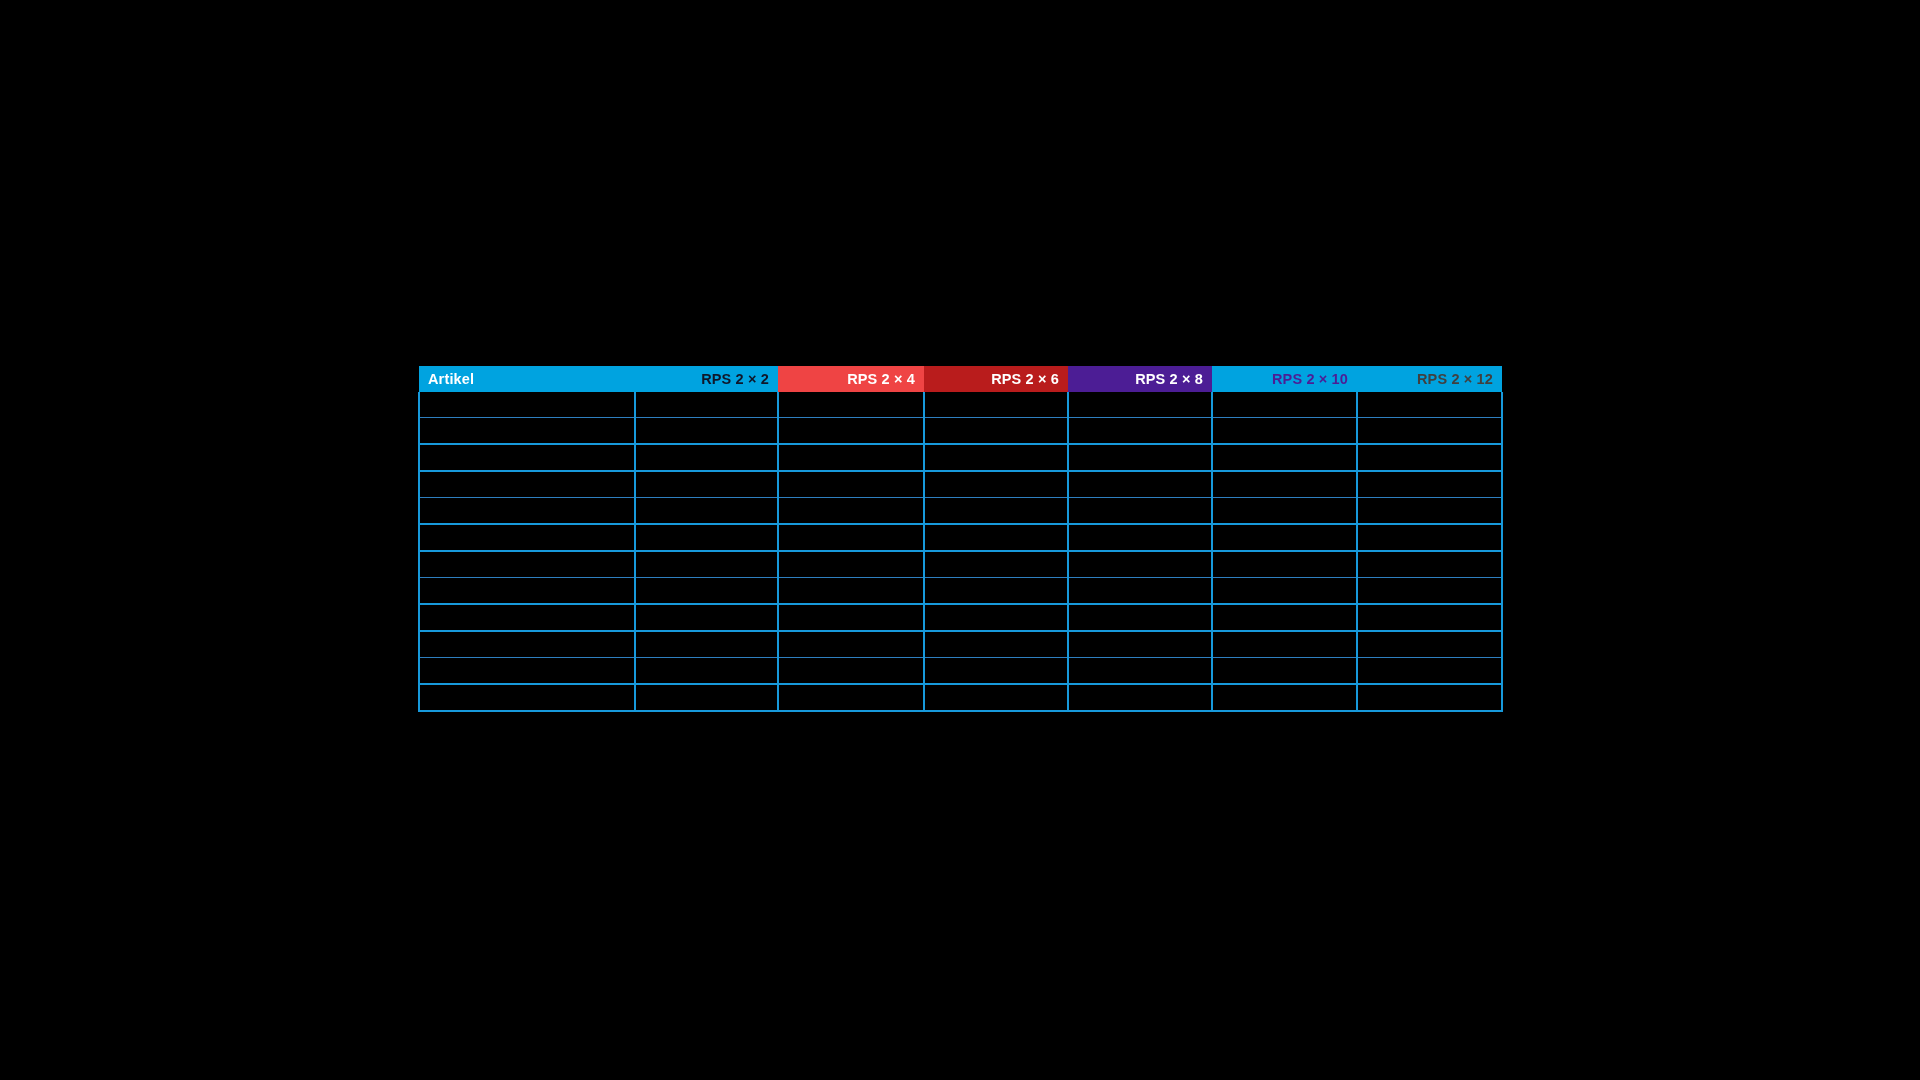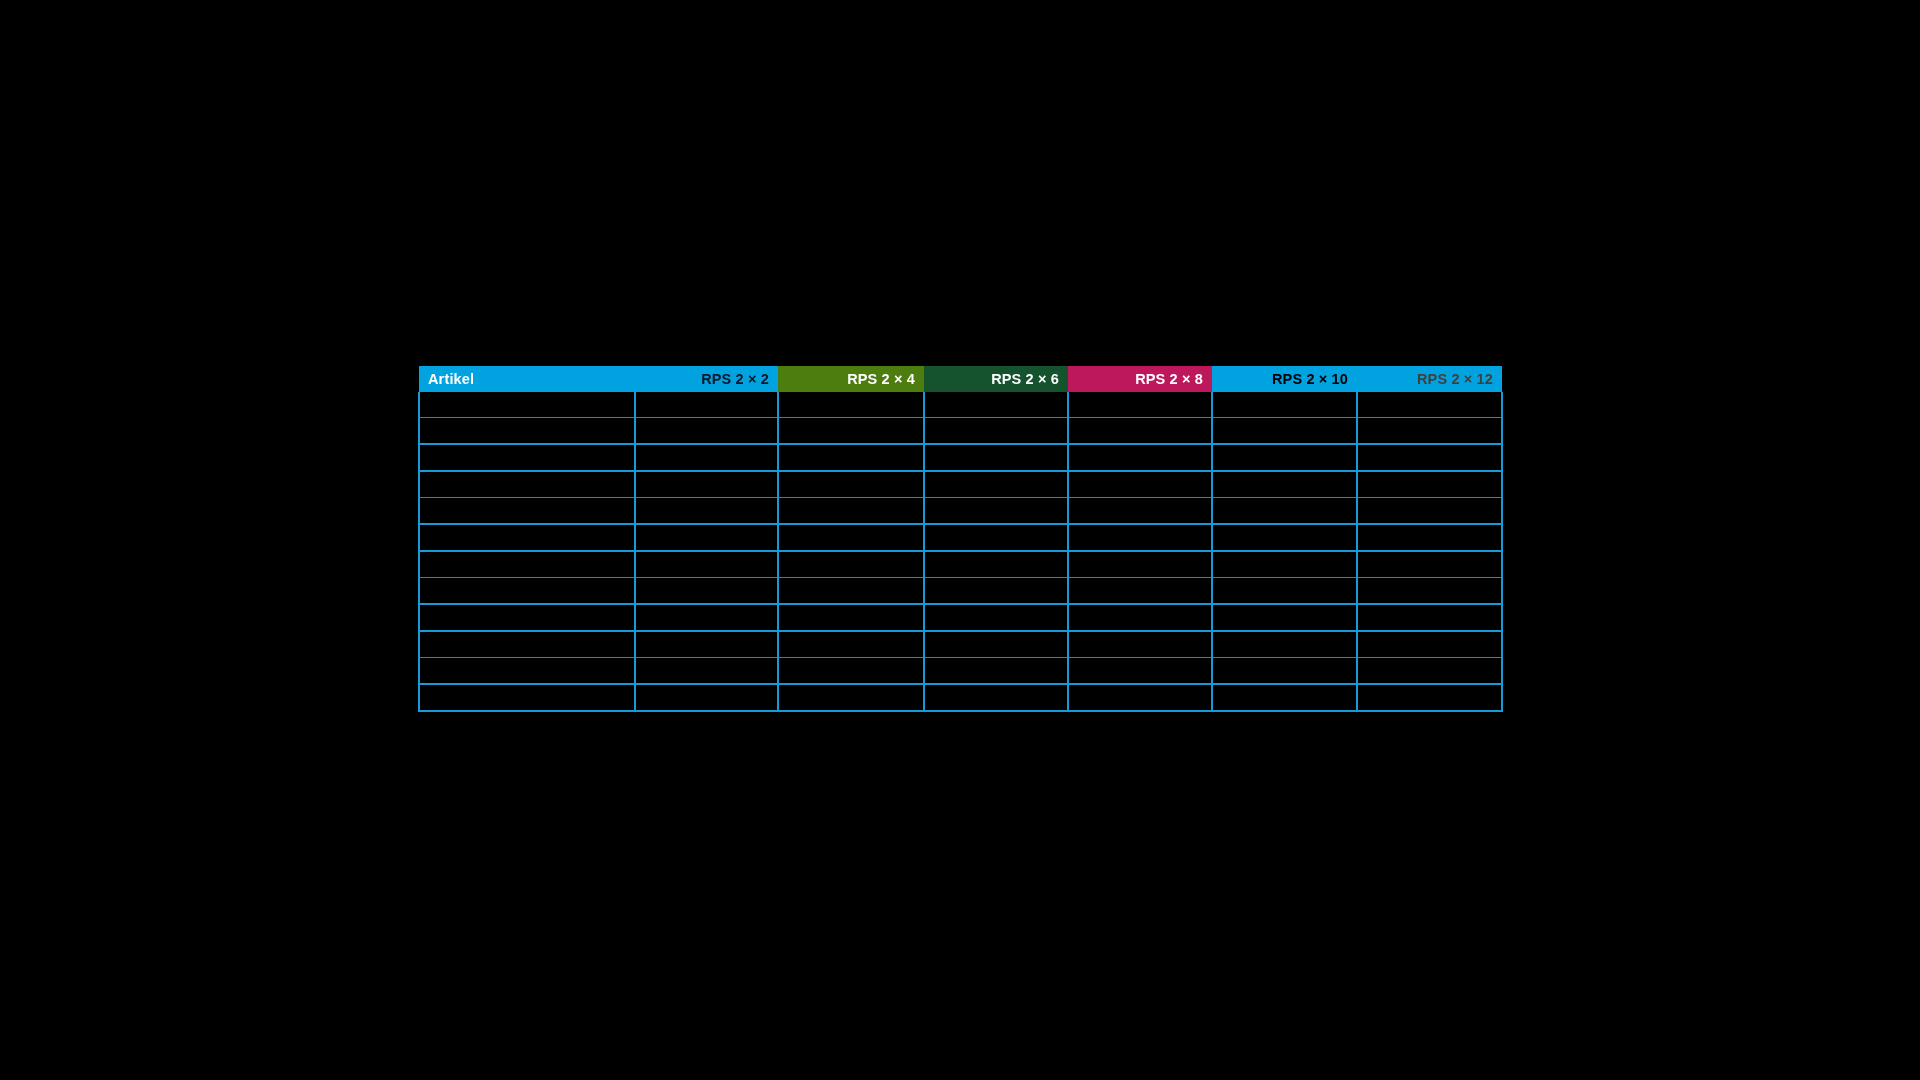--- a/index.html
+++ b/index.html
@@ -105,24 +105,24 @@
       <col style="width:144px">
       <col style="width:144px">
       <col style="width:145px">
       <col style="width:145px">
     </colgroup>
 
     <thead>
       <tr>
         <th class="col-artikel" style="background: rgb(0, 163, 224); color: rgb(255, 255, 255);">Artikel</th>
         <th class="col-rps" style="background: rgb(0, 163, 224); color: #0f172a;">RPS 2 × 2</th>
-        <th class="col-rps" style="background: #4d7c0f; color: rgb(255, 255, 255);">RPS 2 × 4</th>
-        <th class="col-rps" style="background: #14532d; color: rgb(255, 255, 255); margin-top: 20px;">RPS 2 × 6</th>
-        <th class="col-rps" style="background: #be185d; color: rgb(255, 255, 255);">RPS 2 × 8</th>
-        <th class="col-rps" style="background: rgb(0, 163, 224); color: #000000;">RPS 2 × 10</th>
+        <th class="col-rps" style="background: #ef4444; color: rgb(255, 255, 255);">RPS 2 × 4</th>
+        <th class="col-rps" style="background: #b91c1c; color: rgb(255, 255, 255); margin-top: 20px;">RPS 2 × 6</th>
+        <th class="col-rps" style="background: #4c1d95; color: rgb(255, 255, 255);">RPS 2 × 8</th>
+        <th class="col-rps" style="background: rgb(0, 163, 224); color: #4c1d95;">RPS 2 × 10</th>
         <th class="col-rps" style="background: rgb(0, 163, 224); color: #404040;">RPS 2 × 12</th>
       </tr>
     </thead>
 
     <tbody id="table-body">
 
     <tr class="rule-thin">
           <td class="col-artikel"></td>
           <td class="col-rps"></td>
           <td class="col-rps"></td>

